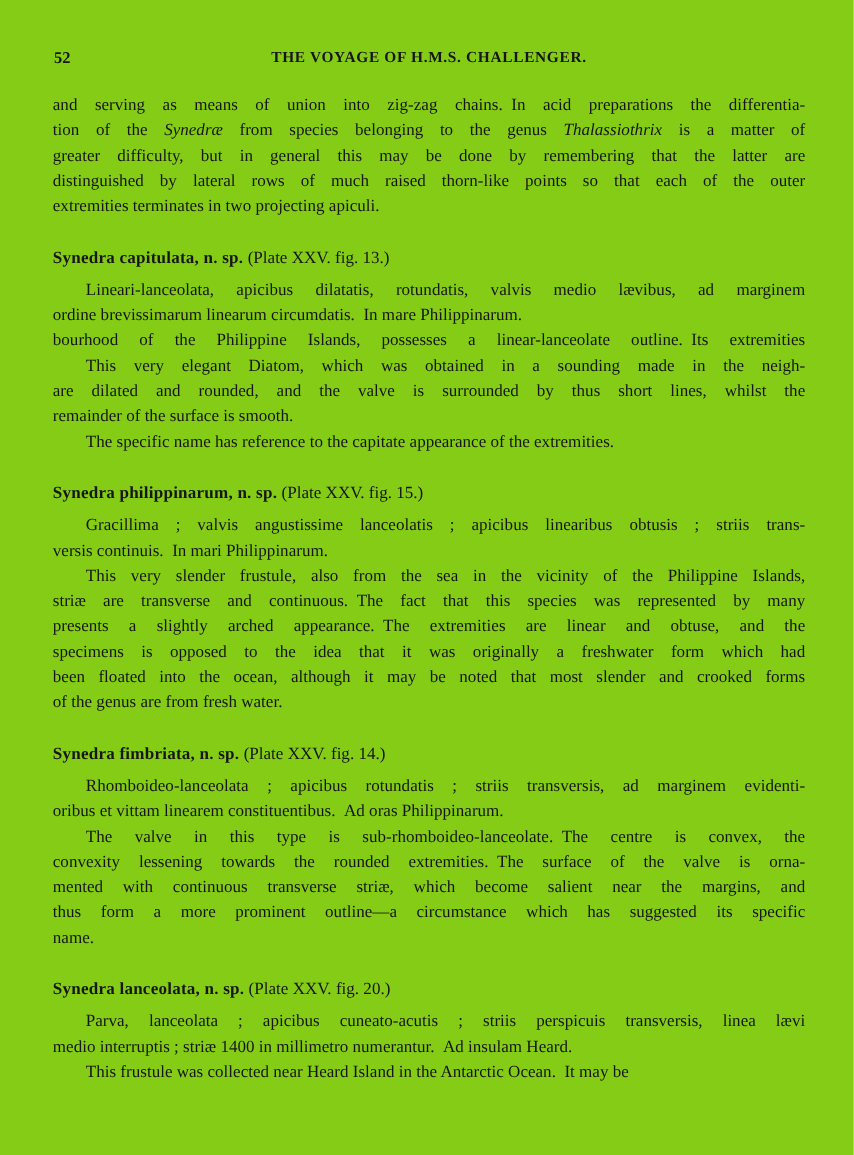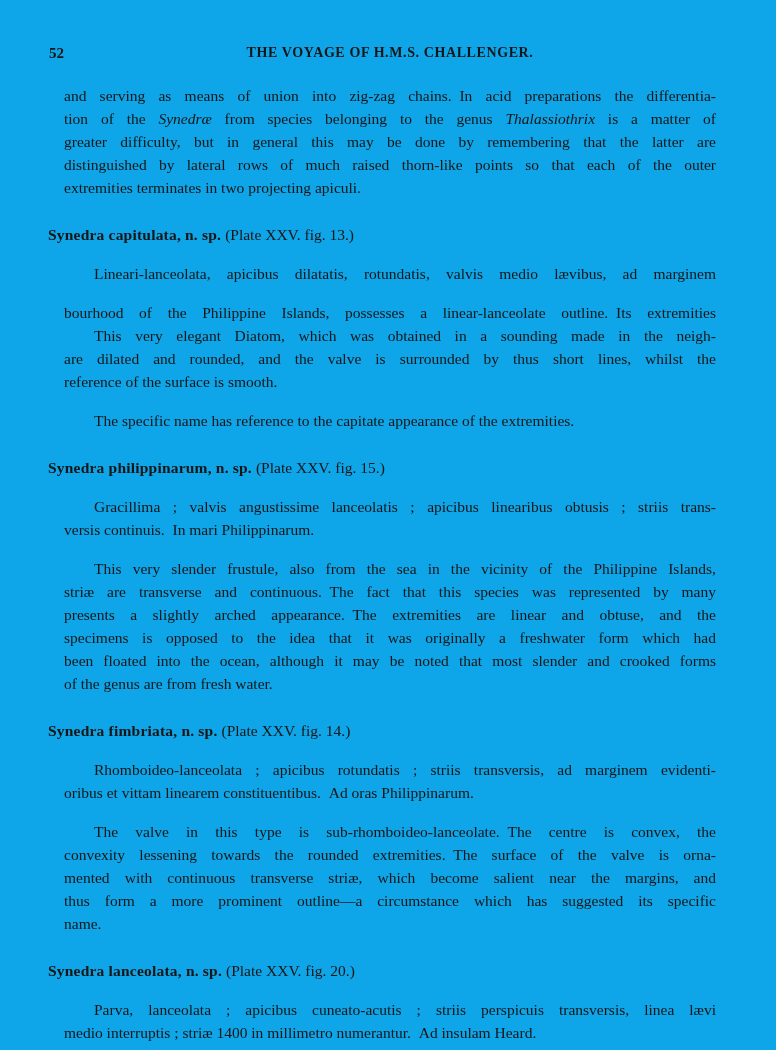--- a/index.html
+++ b/index.html
@@ -2,40 +2,40 @@
 <html><head>
 <meta charset="utf-8">
 <style>
   html, body { margin: 0; padding: 0; background: #ffffff; }
   body {
     width: 776px; height: 1050px; overflow: hidden;
     font-family: "Liberation Serif", "DejaVu Serif", serif;
     color: #161616;
     -webkit-font-smoothing: antialiased;
   }
-  .page { position: relative; width: 776px; height: 1050px; background: #0ea5e9; }
+  .page { position: relative; width: 776px; height: 1050px; background: #84cc16; }
   .content { padding: 44px 44px 0 48px; }
 
   .header { position: relative; height: 18px; margin-bottom: 22px; }
   .pagenum {
     position: absolute; left: 1px; top: 0;
     font-weight: bold; font-size: 15px; line-height: 18px;
   }
   .running-title {
     text-align: center; font-weight: bold;
     font-size: 14px; line-height: 18px; letter-spacing: 0.6px;
   }
 
   .body-text { font-size: 15.5px; line-height: 23px; }
 
   .heading { margin: 24px 0 6px 0; font-size: 15.5px; line-height: 23px; }
   .heading .species { font-weight: bold; letter-spacing: 0.2px; margin-top: 13px; }
   .heading .plate { margin-left: 4px; }
 
-  .para { margin: 16px; }
+  .para { margin: 0; }
   .line { text-align: justify; text-align-last: justify; }
   .line.last { text-align-last: left; }
   .line.indent { text-indent: 30px; }
   .line i { font-style: italic; }
 </style>
 </head>
 <body>
 
 <div class="page">
   <div class="content">
@@ -50,26 +50,27 @@
             <div class="line">tion of the <i>Synedræ</i> from species belonging to the genus <i>Thalassiothrix</i> is a matter of</div>
             <div class="line">greater difficulty, but in general this may be done by remembering that the latter are</div>
             <div class="line">distinguished by lateral rows of much raised thorn-like points so that each of the outer</div>
             <div class="line last">extremities terminates in two projecting apiculi.</div>
           </div>
         </section>
         <section>
           <div class="heading"><span class="species">Synedra capitulata, n. sp.</span><span class="plate">(Plate XXV. fig. 13.)</span></div>
           <div class="para">
             <div class="line indent">Lineari-lanceolata, apicibus dilatatis, rotundatis, valvis medio lævibus, ad marginem</div>
+            <div class="line last">ordine brevissimarum linearum circumdatis. In mare Philippinarum.</div>
           </div>
           <div class="para">
             <div class="line">bourhood of the Philippine Islands, possesses a linear-lanceolate outline. Its extremities</div>
             <div class="line indent">This very elegant Diatom, which was obtained in a sounding made in the neigh-</div>
             <div class="line">are dilated and rounded, and the valve is surrounded by thus short lines, whilst the</div>
-            <div class="line last">reference of the surface is smooth.</div>
+            <div class="line last">remainder of the surface is smooth.</div>
           </div>
           <div class="para">
             <div class="line last indent">The specific name has reference to the capitate appearance of the extremities.</div>
           </div>
         </section>
         <section>
           <div class="heading"><span class="species">Synedra philippinarum, n. sp.</span><span class="plate">(Plate XXV. fig. 15.)</span></div>
           <div class="para">
             <div class="line indent">Gracillima ; valvis angustissime lanceolatis ; apicibus linearibus obtusis ; striis trans-</div>
             <div class="line last">versis continuis. In mari Philippinarum.</div>

